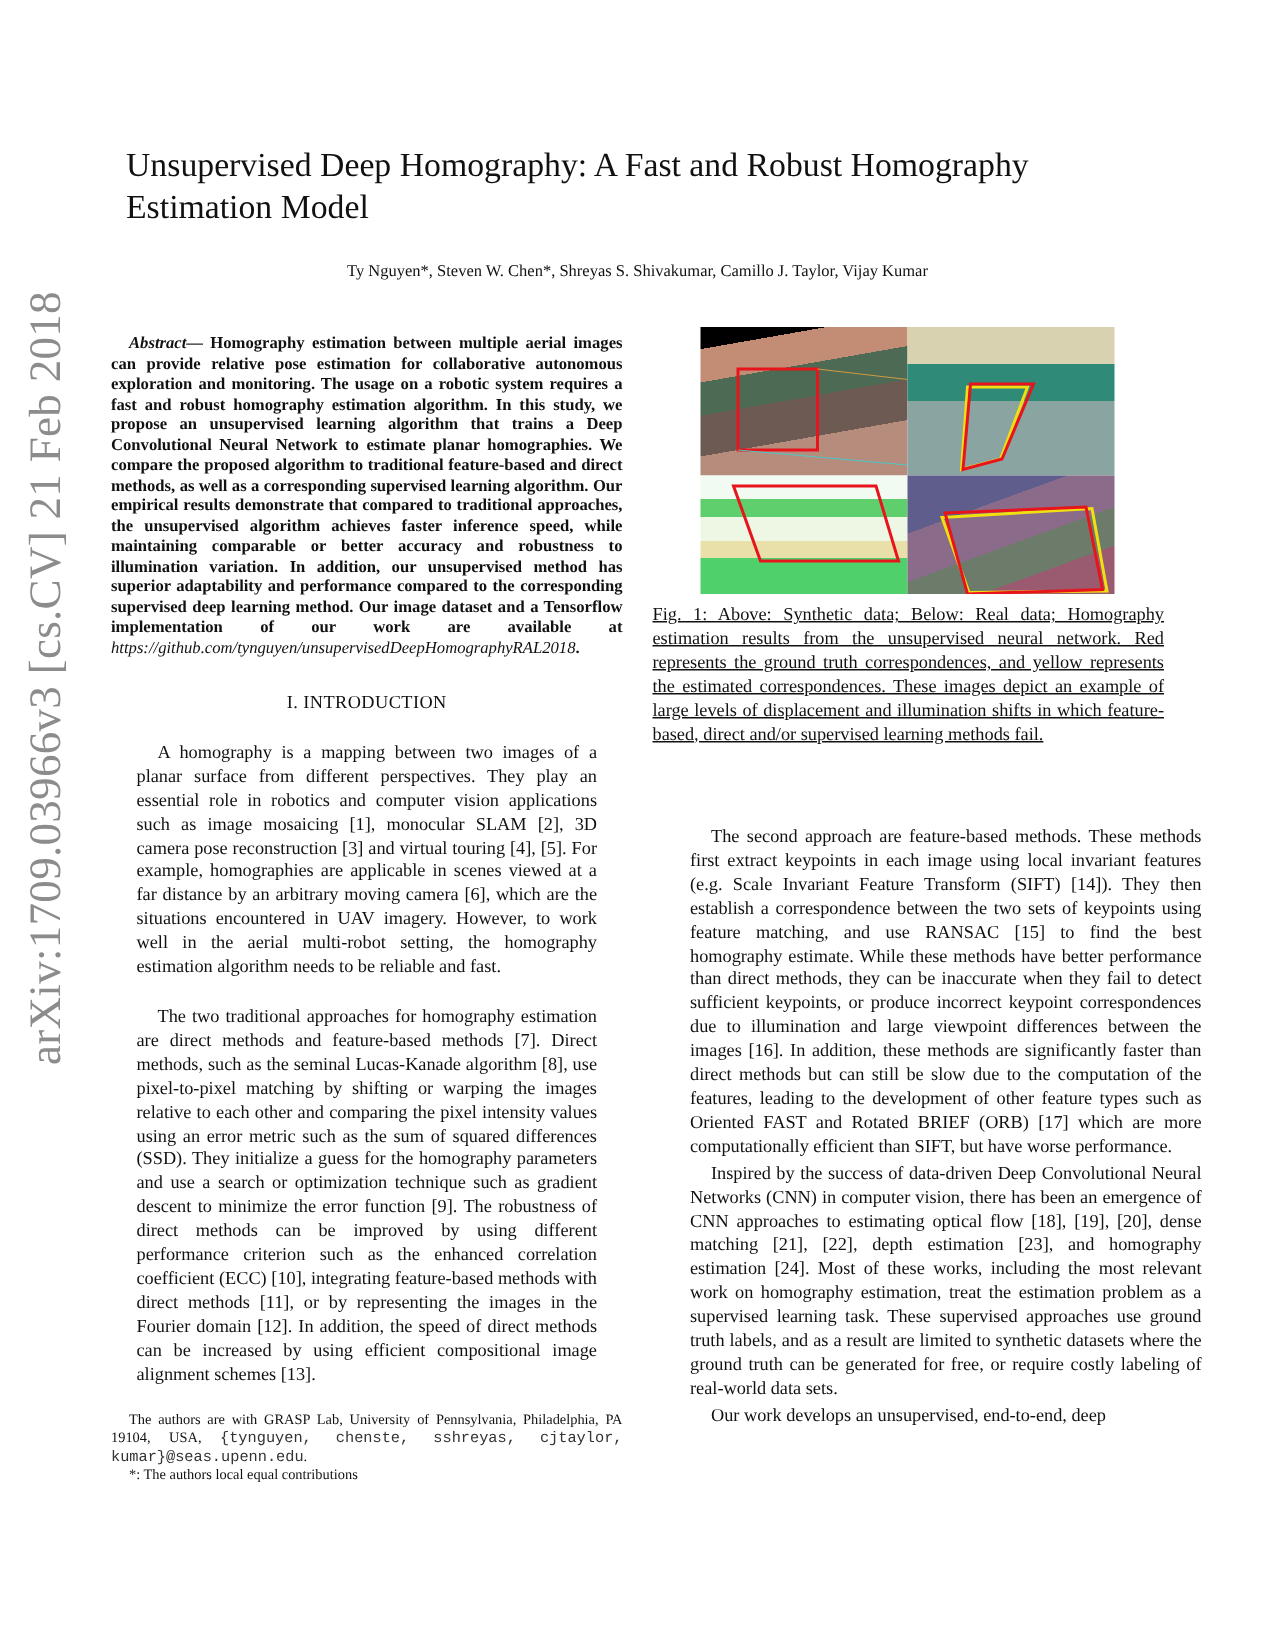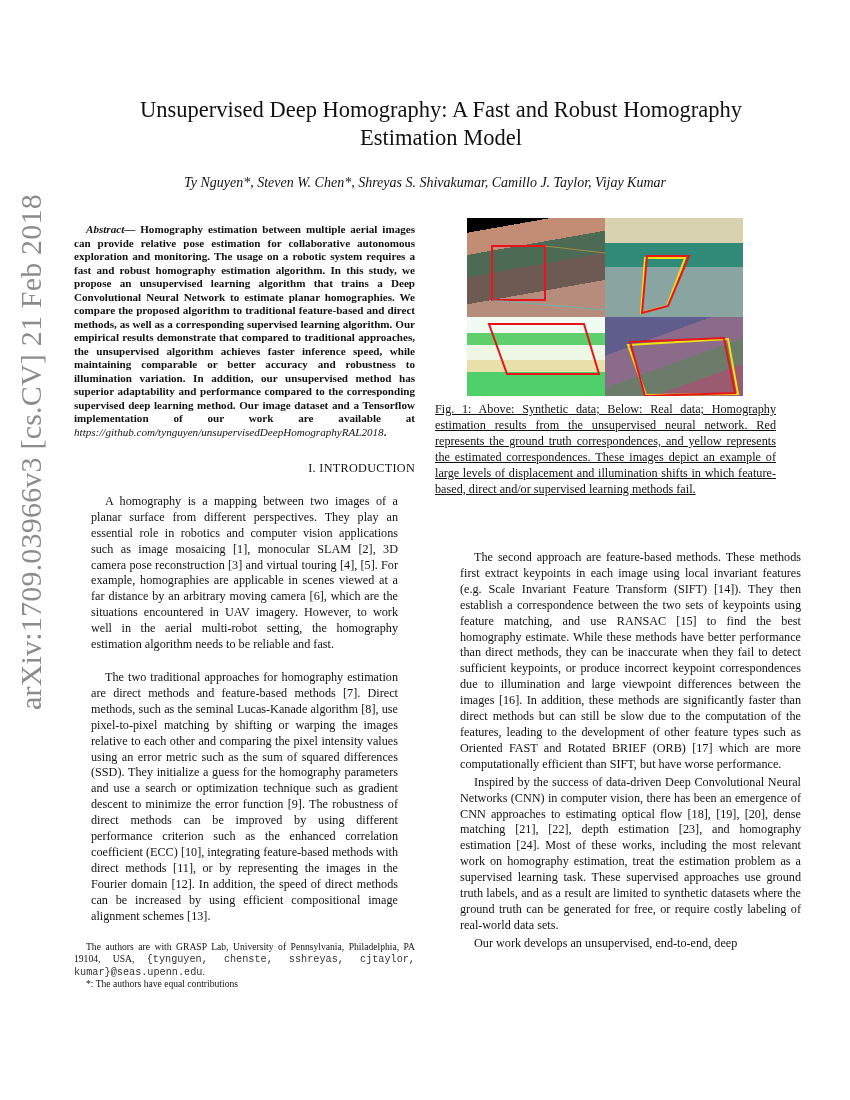--- a/index.html
+++ b/index.html
@@ -7,34 +7,33 @@
     width: 850px; height: 1100px; position: relative; overflow: hidden;
     font-family: "Liberation Serif", "DejaVu Serif", serif; color: #111;
   }
   .arxiv {
     position: absolute; left: 14px; top: 290px; width: 420px; height: 40px;
     transform-origin: 0 0; transform: rotate(-90deg) translate(-420px, 0);
     font-size: 30px; color: #8c8c8c; white-space: nowrap; letter-spacing: 0.2px;
     font-family: "Liberation Serif", serif;
   }
   .title {
-    position: absolute; left: 116px; top: 96px; width: 650px; text-align: center;
+    position: absolute; left: 84px; top: 96px; width: 650px; text-align: left;
     font-size: 22.5px; line-height: 28px;
   }
   .authors {
     position: absolute; left: 100px; top: 175px; width: 650px; text-align: center;
-    font-size: 14px;
-    font-style: italic;
+    font-size: 11px;
   }
   .col { position: absolute; width: 341px; font-size: 12.2px; line-height: 15.9px; text-align: justify; }
   .left { left: 74px; top: 223px; }
   .abstract { font-weight: bold; font-size: 11.1px; line-height: 13.5px; text-align: justify; text-indent: 12px; margin: 0; }
   .abstract i.lead { font-weight: bold; font-style: italic; }
   .abstract .url { font-weight: normal; font-style: italic; }
-  .section-head { text-align: right; margin: 22px 0 9px 0; font-size: 12.2px; letter-spacing: 0.3px; }
+  .section-head { text-align: center; margin: 22px 0 9px 0; font-size: 12.2px; letter-spacing: 0.3px; }
   p.body { margin: 17px; text-indent: 14px; }
   .footnote { font-size: 9.6px; line-height: 11.6px; text-indent: 12px; text-align: justify; }
   .footnote .mono { font-family: "Liberation Mono", monospace; font-size: 10.2px; color: #333; }
   .footnote2 { font-size: 9.6px; line-height: 11.6px; text-indent: 12px; }
   .figure {
     position: absolute; left: 467px; top: 218px; width: 276px; height: 178px;
     display: grid; grid-template-columns: 138px 138px; grid-template-rows: 99px 79px;
   }
   .panel { position: relative; overflow: hidden; }
   .p1 { background: linear-gradient(170deg, #000 0 12%, #c28d74 12% 30%, #4c6a54 30% 48%, #6d5a52 48% 70%, #b68c7c 70%); }
@@ -56,21 +55,21 @@
 
 <div class="col left">
   <p class="abstract"><i class="lead">Abstract</i><span>— Homography estimation between multiple aerial images can provide relative pose estimation for collaborative autonomous exploration and monitoring. The usage on a robotic system requires a fast and robust homography estimation algorithm. In this study, we propose an unsupervised learning algorithm that trains a Deep Convolutional Neural Network to estimate planar homographies. We compare the proposed algorithm to traditional feature-based and direct methods, as well as a corresponding supervised learning algorithm. Our empirical results demonstrate that compared to traditional approaches, the unsupervised algorithm achieves faster inference speed, while maintaining comparable or better accuracy and robustness to illumination variation. In addition, our unsupervised method has superior adaptability and performance compared to the corresponding supervised deep learning method. Our image dataset and a Tensorflow implementation of our work are available at </span><span class="url">https://github.com/tynguyen/unsupervisedDeepHomographyRAL2018</span><span>.</span></p>
 
   <div class="section-head">I. INTRODUCTION</div>
 
   <p class="body">A homography is a mapping between two images of a planar surface from different perspectives. They play an essential role in robotics and computer vision applications such as image mosaicing [1], monocular SLAM [2], 3D camera pose reconstruction [3] and virtual touring [4], [5]. For example, homographies are applicable in scenes viewed at a far distance by an arbitrary moving camera [6], which are the situations encountered in UAV imagery. However, to work well in the aerial multi-robot setting, the homography estimation algorithm needs to be reliable and fast.</p>
   <p class="body">The two traditional approaches for homography estimation are direct methods and feature-based methods [7]. Direct methods, such as the seminal Lucas-Kanade algorithm [8], use pixel-to-pixel matching by shifting or warping the images relative to each other and comparing the pixel intensity values using an error metric such as the sum of squared differences (SSD). They initialize a guess for the homography parameters and use a search or optimization technique such as gradient descent to minimize the error function [9]. The robustness of direct methods can be improved by using different performance criterion such as the enhanced correlation coefficient (ECC) [10], integrating feature-based methods with direct methods [11], or by representing the images in the Fourier domain [12]. In addition, the speed of direct methods can be increased by using efficient compositional image alignment schemes [13].</p>
 
   <div class="footnote"><span>The authors are with GRASP Lab, University of Pennsylvania, Philadelphia, PA 19104, USA, </span><span class="mono">{tynguyen, chenste, sshreyas, cjtaylor, kumar}@seas.upenn.edu</span><span>.</span></div>
-  <div class="footnote2">*: The authors have equal contributions</div>
+  <div class="footnote2">*: The authors local equal contributions</div>
 </div>
 
 <div class="figure">
   <div class="panel p1">
     <svg viewBox="0 0 138 99">
         <polygon points="25,28 78,28 78,82 25,82" fill="none" stroke="#e8141c" stroke-width="2"></polygon>
         <line x1="78" y1="28" x2="138" y2="35" stroke="#e0a040" stroke-width="0.6"></line>
         <line x1="25" y1="82" x2="138" y2="92" stroke="#40d0d0" stroke-width="0.6"></line>
       </svg>
   </div>

